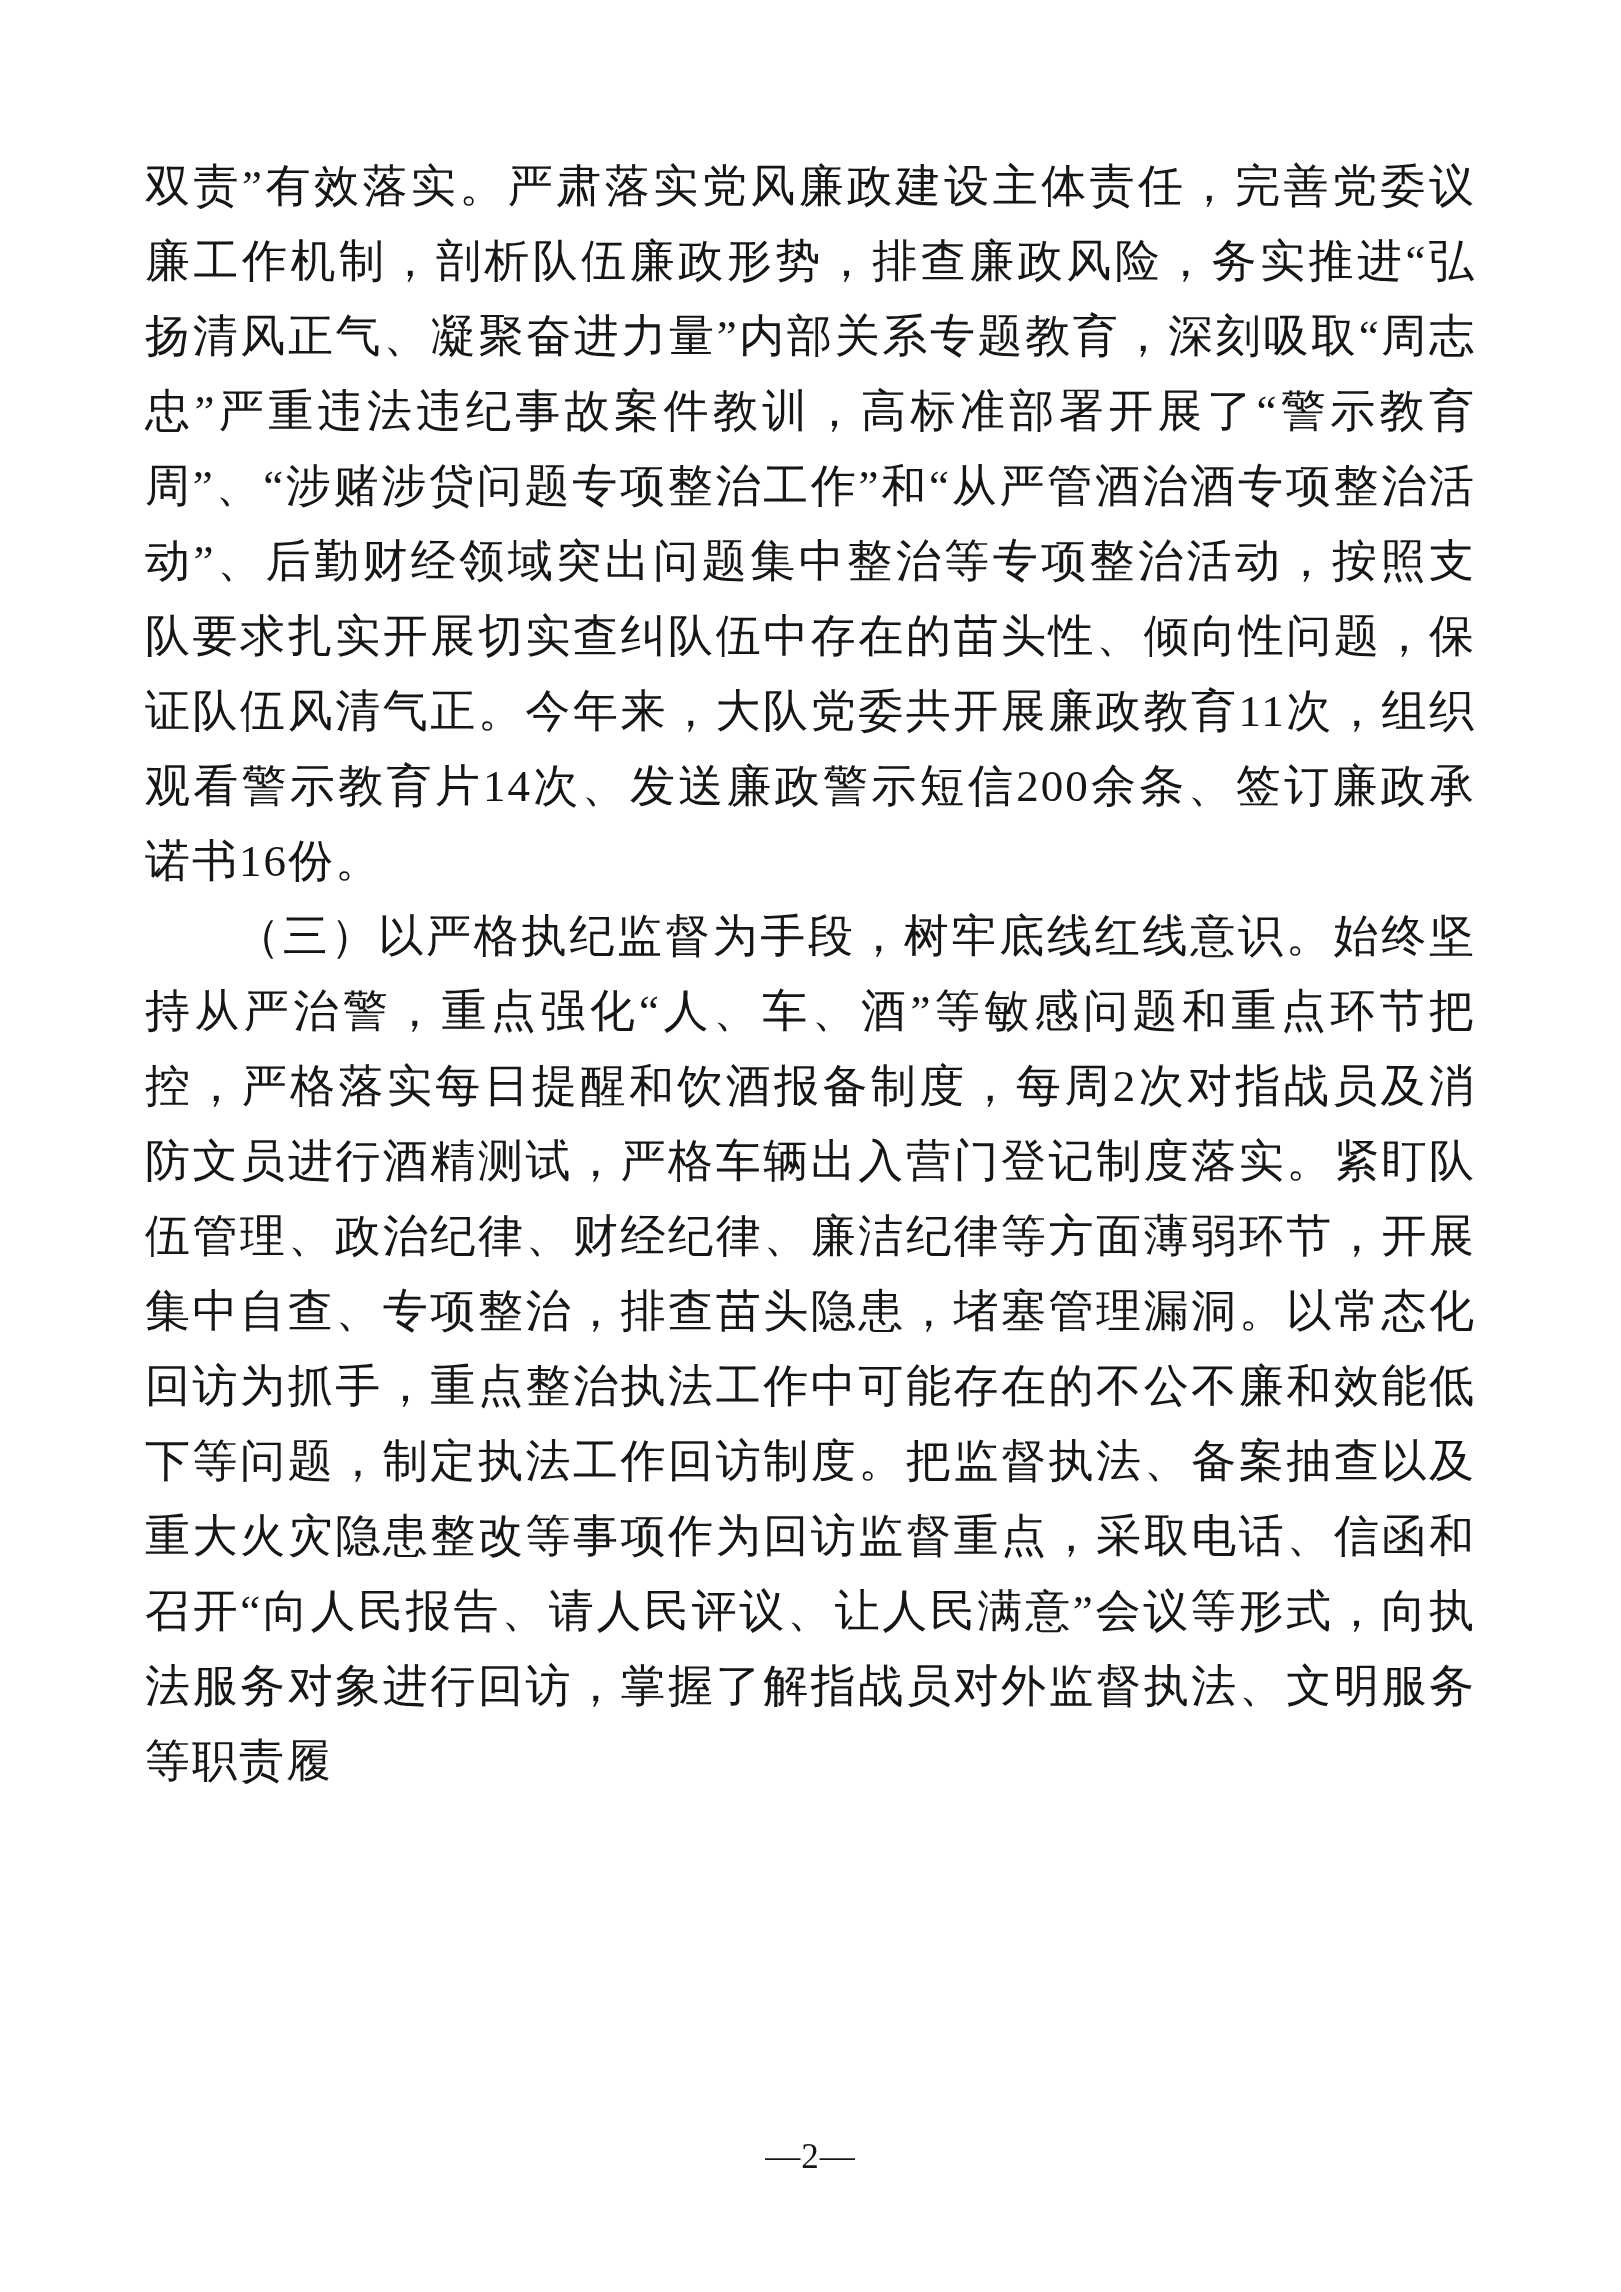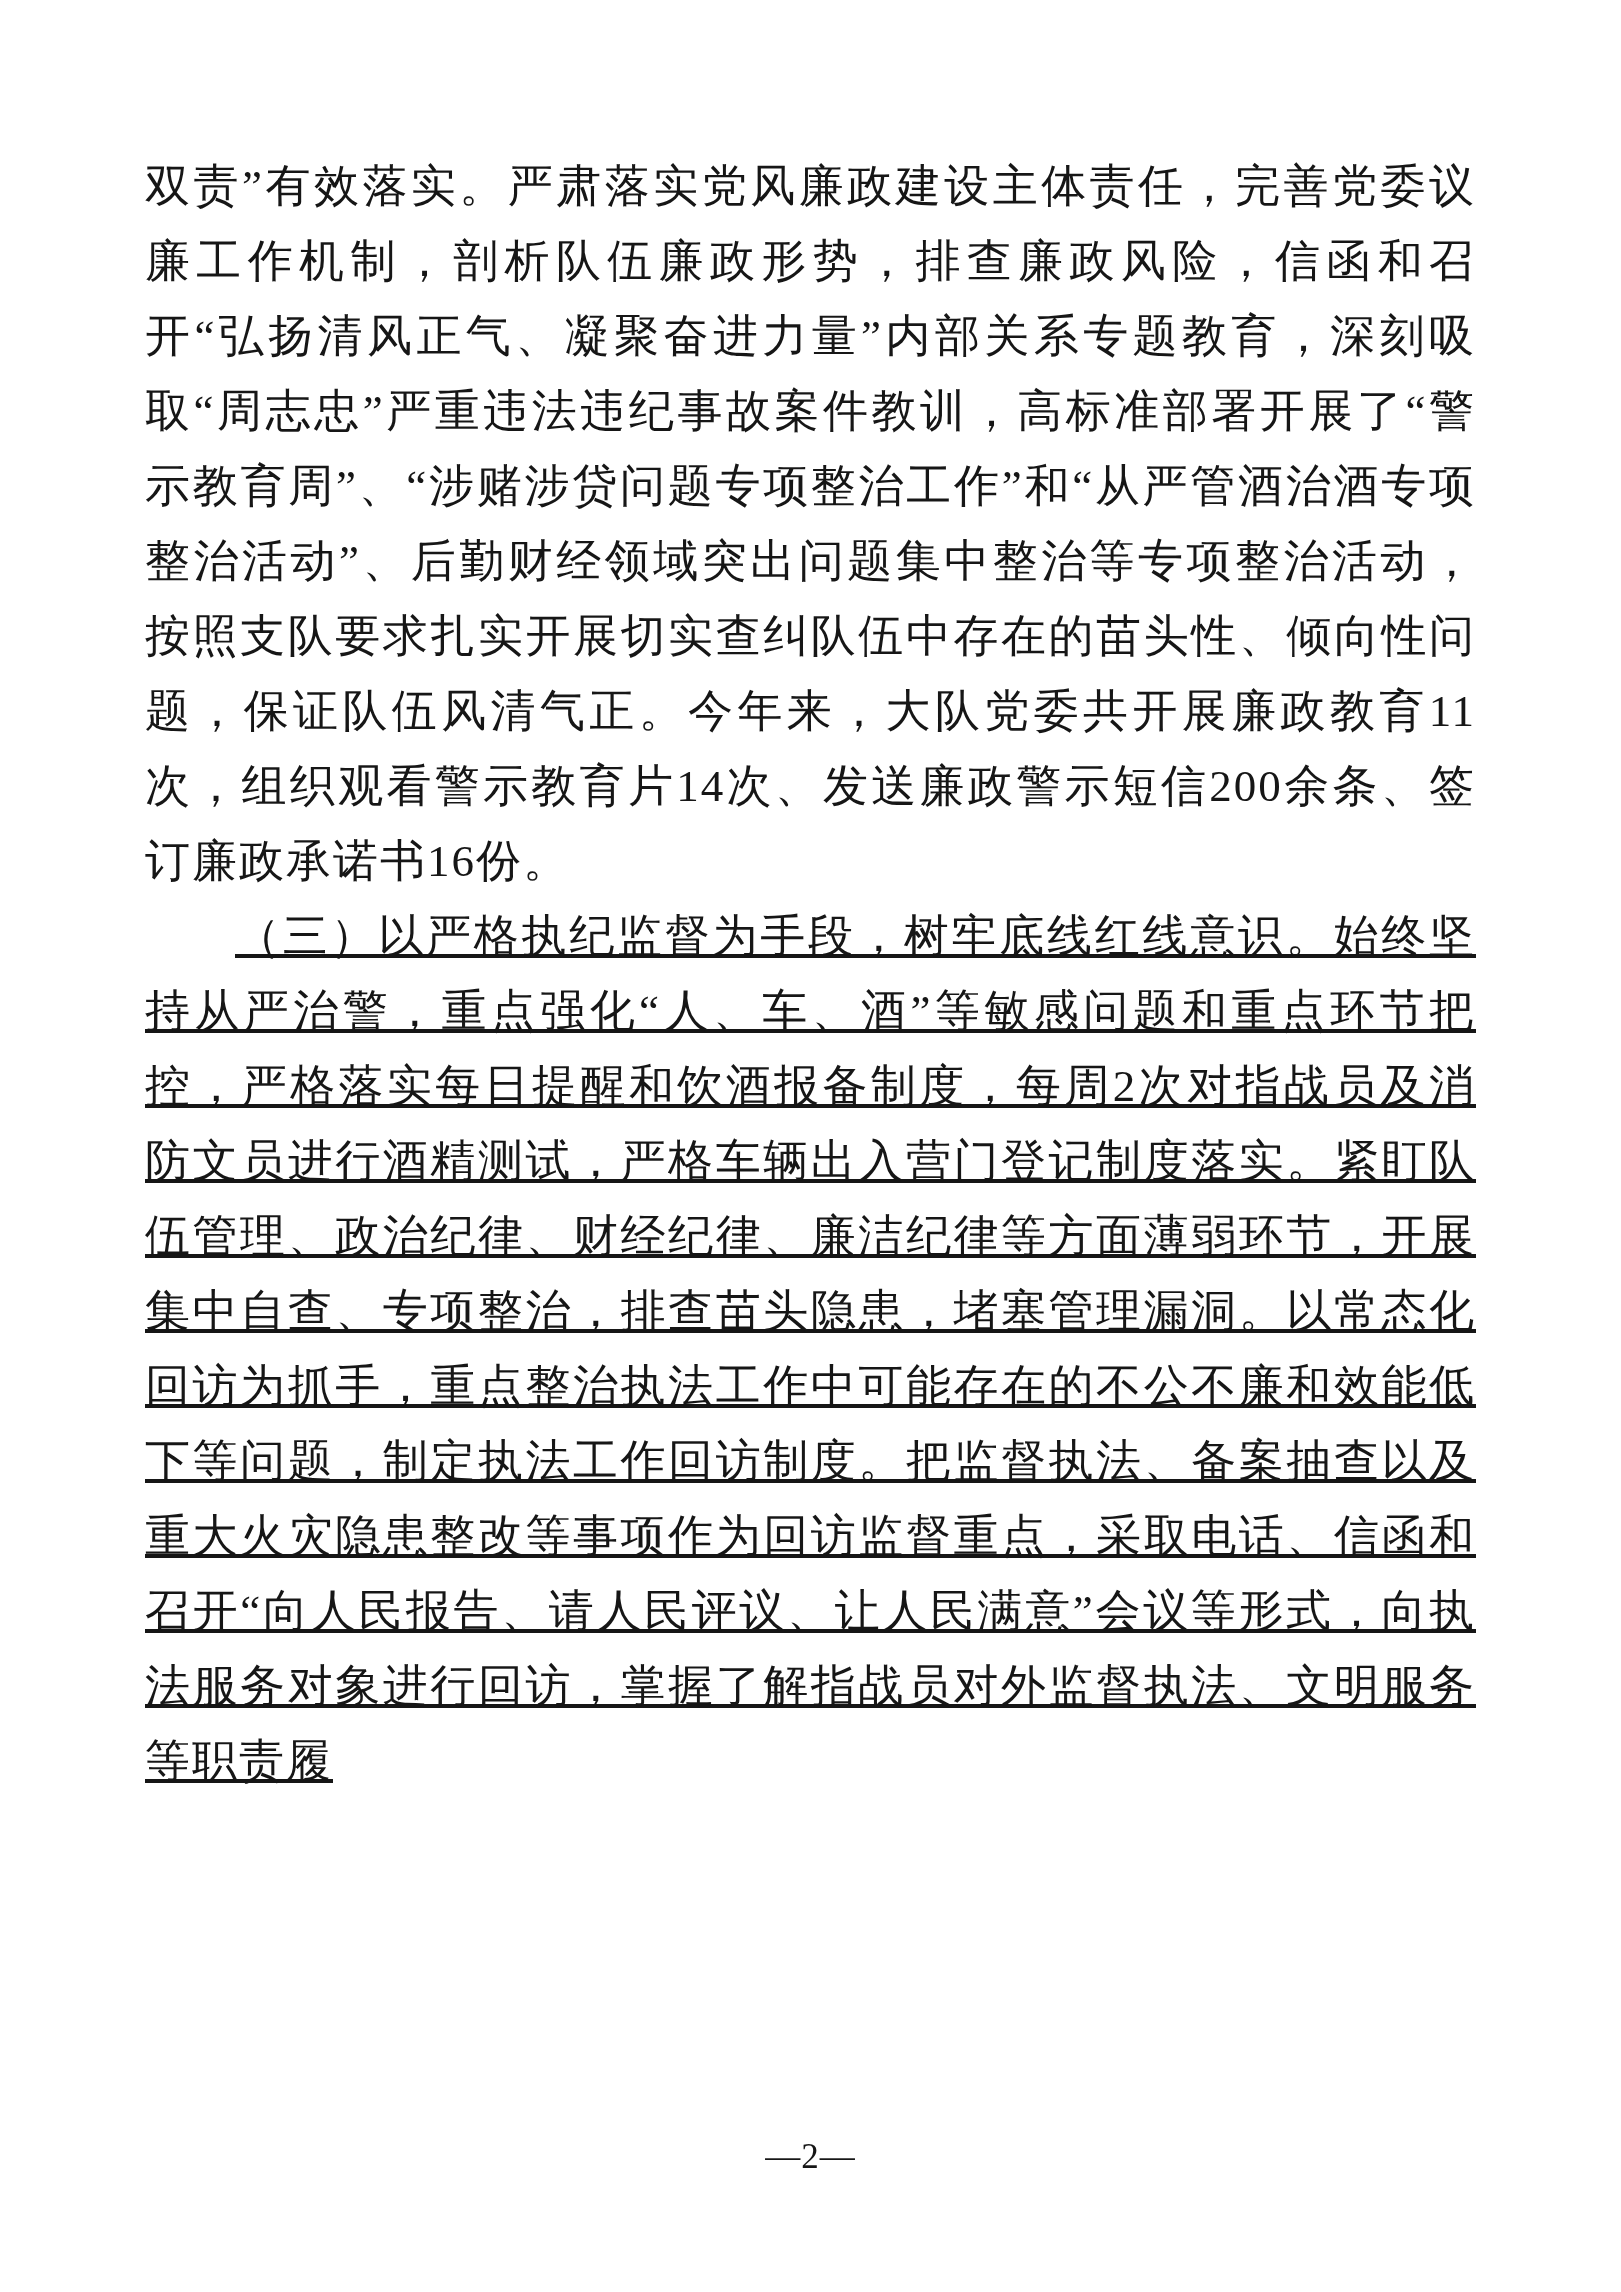--- a/index.html
+++ b/index.html
@@ -27,36 +27,35 @@
     margin: 0;
     font-size: 45px;
     line-height: 75px;
     letter-spacing: 2px;
     text-align: justify;
     text-justify: inter-character;
     word-break: break-all;
   }
   .content p.indent {
     text-indent: 2em;
-    text-decoration: underline;
   }
   .page-number {
     position: absolute;
     bottom: 116px;
     left: 0;
     width: 100%;
     text-align: center;
     font-size: 35px;
     letter-spacing: 1px;
     color: #161616;
   }
 </style>
 </head>
 <body>
 
 <div class="page">
   <div class="content">
-    <p>双责”有效落实。严肃落实党风廉政建设主体责任，完善党委议廉工作机制，剖析队伍廉政形势，排查廉政风险，信函和召开“弘扬清风正气、凝聚奋进力量”内部关系专题教育，深刻吸取“周志忠”严重违法违纪事故案件教训，高标准部署开展了“警示教育周”、“涉赌涉贷问题专项整治工作”和“从严管酒治酒专项整治活动”、后勤财经领域突出问题集中整治等专项整治活动，按照支队要求扎实开展切实查纠队伍中存在的苗头性、倾向性问题，保证队伍风清气正。今年来，大队党委共开展廉政教育11次，组织观看警示教育片14次、发送廉政警示短信200余条、签订廉政承诺书16份。</p>
+    <p>双责”有效落实。严肃落实党风廉政建设主体责任，完善党委议廉工作机制，剖析队伍廉政形势，排查廉政风险，务实推进“弘扬清风正气、凝聚奋进力量”内部关系专题教育，深刻吸取“周志忠”严重违法违纪事故案件教训，高标准部署开展了“警示教育周”、“涉赌涉贷问题专项整治工作”和“从严管酒治酒专项整治活动”、后勤财经领域突出问题集中整治等专项整治活动，按照支队要求扎实开展切实查纠队伍中存在的苗头性、倾向性问题，保证队伍风清气正。今年来，大队党委共开展廉政教育11次，组织观看警示教育片14次、发送廉政警示短信200余条、签订廉政承诺书16份。</p>
     <p class="indent">（三）以严格执纪监督为手段，树牢底线红线意识。始终坚持从严治警，重点强化“人、车、酒”等敏感问题和重点环节把控，严格落实每日提醒和饮酒报备制度，每周2次对指战员及消防文员进行酒精测试，严格车辆出入营门登记制度落实。紧盯队伍管理、政治纪律、财经纪律、廉洁纪律等方面薄弱环节，开展集中自查、专项整治，排查苗头隐患，堵塞管理漏洞。以常态化回访为抓手，重点整治执法工作中可能存在的不公不廉和效能低下等问题，制定执法工作回访制度。把监督执法、备案抽查以及重大火灾隐患整改等事项作为回访监督重点，采取电话、信函和召开“向人民报告、请人民评议、让人民满意”会议等形式，向执法服务对象进行回访，掌握了解指战员对外监督执法、文明服务等职责履</p>
   </div>
   <div class="page-number">—2—</div>
 </div>
 
 
 </body></html>

